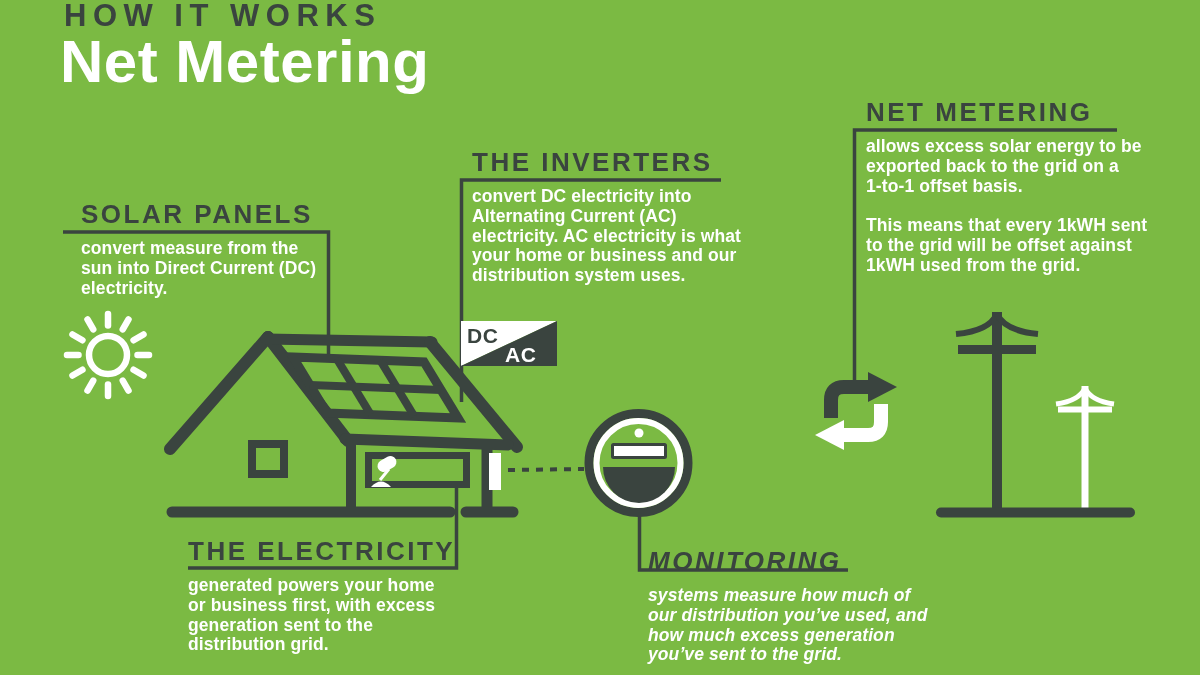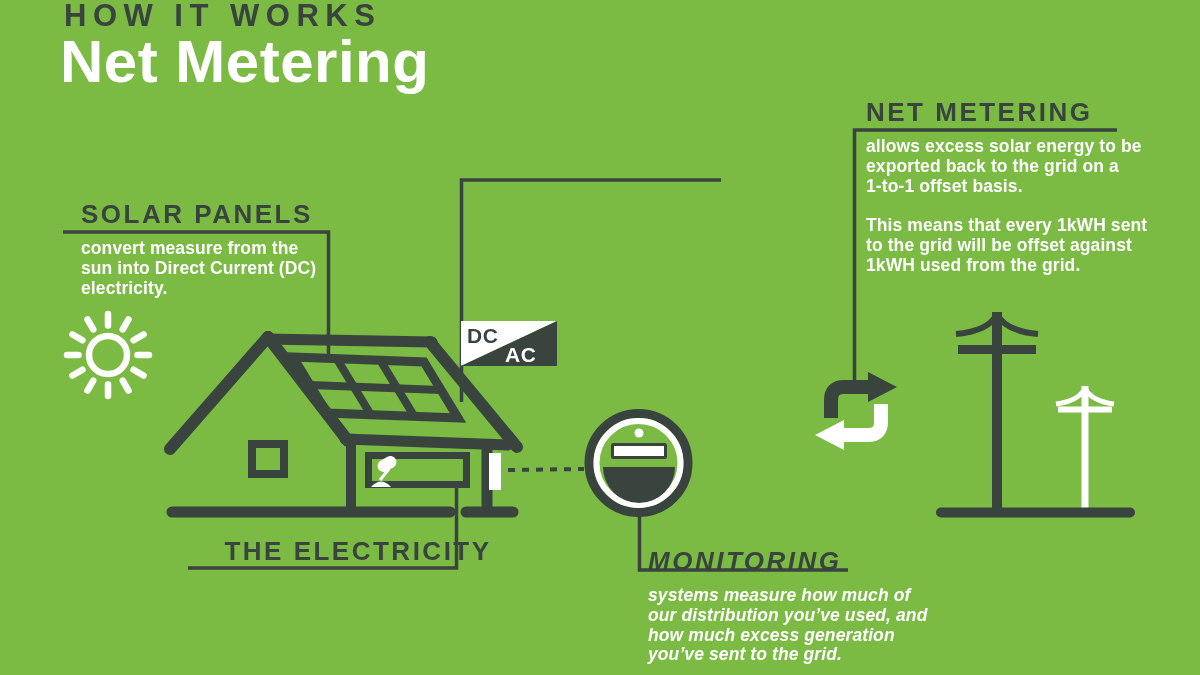--- a/index.html
+++ b/index.html
@@ -39,21 +39,21 @@
     margin:0;font-size:26px;line-height:26px;font-weight:bold;
     letter-spacing:2.5px;color:var(--ink);white-space:nowrap;
   }
   .callout p{
     margin:12px 0 0 0;font-size:17.5px;line-height:19.8px;font-weight:bold;
     color:var(--paper);white-space:pre-line;letter-spacing:0.1px;
   }
   .co-solar{left:63px;top:201px;margin-left:18px;}
   .co-inverters{left:472px;top:149px;}
   .co-netmetering{left:866px;top:99px;}
-  .co-electricity{left:188px;top:538px;text-align:center;}
+  .co-electricity{left:188px;top:538px;}
   .co-monitoring{left:648px;top:548px;font-style:italic;}
 </style>
 </head>
 <body>
 
 <div class="stage">
 
   <svg class="art" viewBox="0 0 1200 675" aria-hidden="true">
 
     <polyline class="s-ink" stroke-width="3.5" points="63,232 328.5,232 328.5,356"></polyline>
@@ -150,34 +150,46 @@
   <h1 class="kicker">HOW IT WORKS</h1>
   <div class="big-title">Net Metering</div>
 
   <section class="callout co-solar">
     <h2>SOLAR PANELS</h2>
     <p>convert measure from the
 sun into Direct Current (DC)
 electricity.</p>
   </section>
 
+  <section class="callout co-inverters">
+    <h2>THE INVERTERS</h2>
+    <p>convert DC electricity into
+Alternating Current (AC)
+electricity. AC electricity is what
+your home or business and our
+distribution system uses.</p>
+  </section>
 
   <section class="callout co-netmetering">
     <h2>NET METERING</h2>
     <p>allows excess solar energy to be
 exported back to the grid on a
 1-to-1 offset basis.
 
 This means that every 1kWH sent
 to the grid will be offset against
 1kWH used from the grid.</p>
   </section>
 
   <section class="callout co-electricity">
     <h2>THE ELECTRICITY</h2>
+    <p>generated powers your home
+or business first, with excess
+generation sent to the
+distribution grid.</p>
   </section>
 
   <section class="callout co-monitoring">
     <h2>MONITORING</h2>
     <p>systems measure how much of
 our distribution you’ve used, and
 how much excess generation
 you’ve sent to the grid.</p>
   </section>
 

